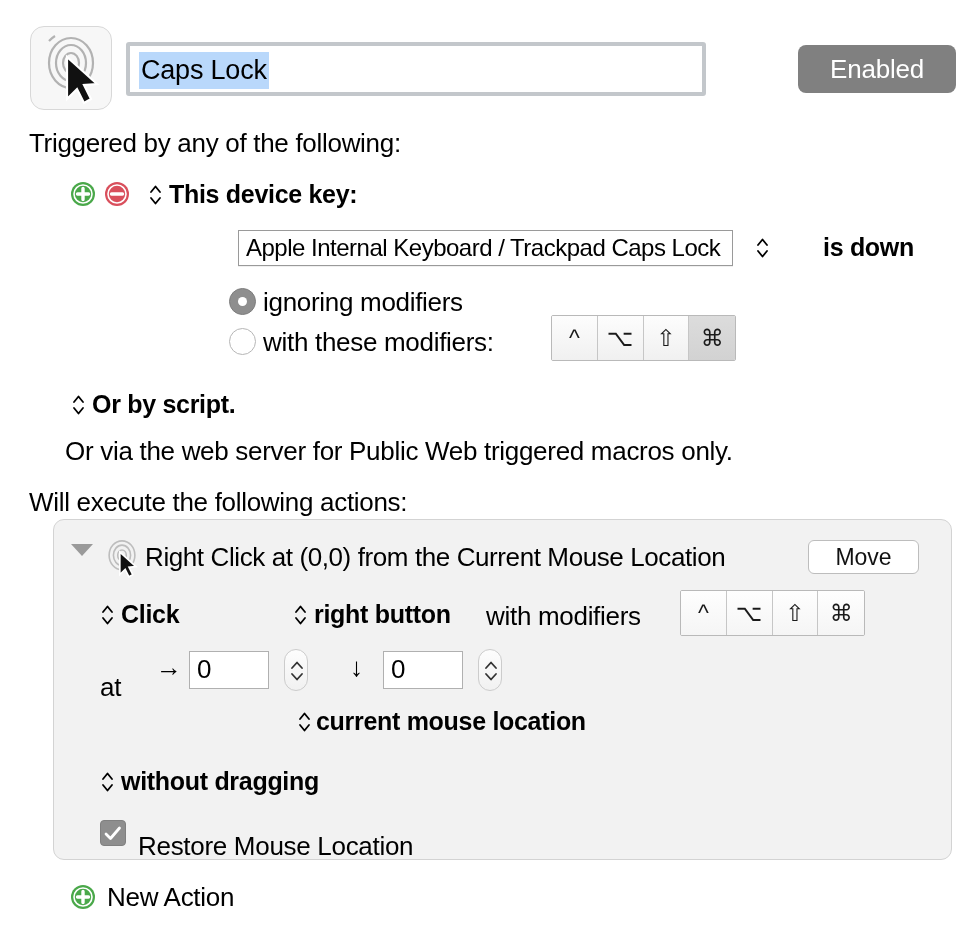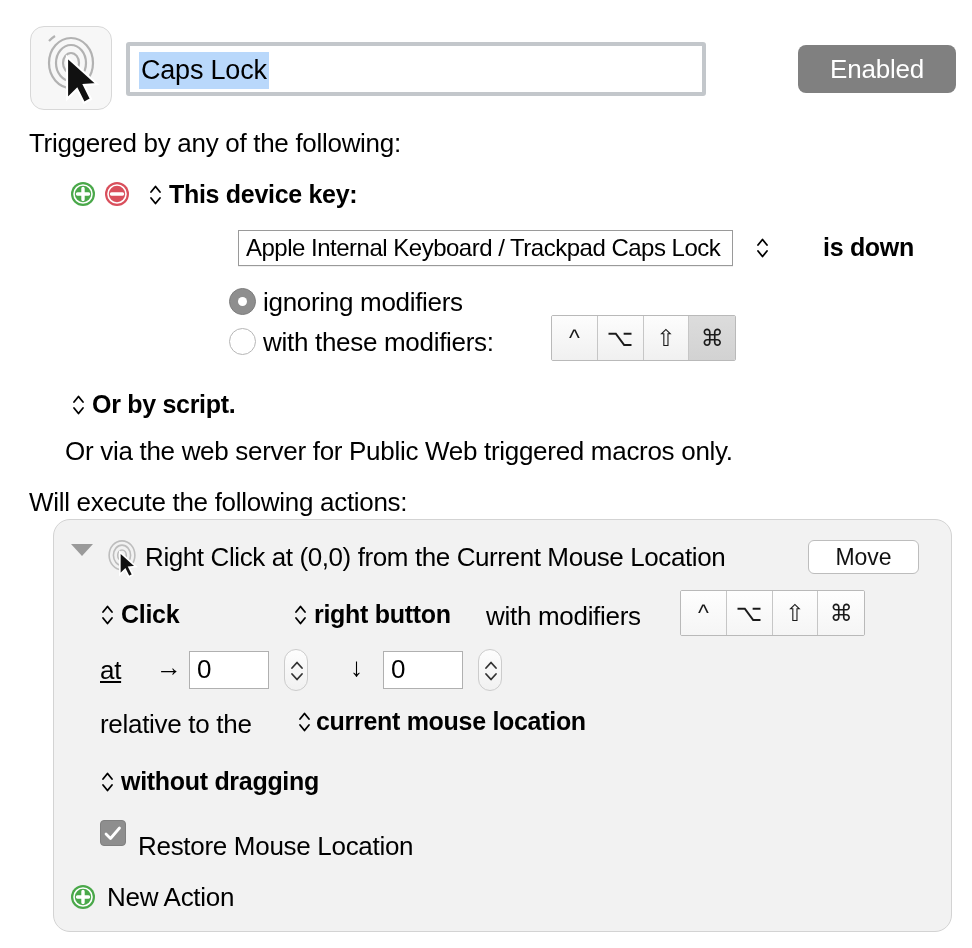--- a/index.html
+++ b/index.html
@@ -172,24 +172,24 @@
     background: linear-gradient(#dcdcdc, #d2d2d2);
   }
   .mods.plain-seg .seg {
     background: linear-gradient(#fefefe, #f5f5f5);
   }
 
   
   .action-panel {
     position: absolute;
     left: 53px; top: 519px;
-    width: 899px; height: 413px;
+    width: 899px; height: 341px;
     background: #f2f2f2;
     border: 1px solid #d3d3d3;
-    border-radius: 17px;
+    border-radius: 11px;
     box-sizing: border-box;
   }
   .disclosure {
     position: absolute;
     left: 17px; top: 24px;
     width: 0; height: 0;
     border-left: 11px solid transparent;
     border-right: 11px solid transparent;
     border-top: 12px solid #9a9a9a;
   }
@@ -382,21 +382,21 @@
 
   <div class="abs plain" style="left:432px; top:81px;">with modifiers</div>
 
   <div class="mods plain-seg" id="action-mods" style="left:626px; top:70px; width:185px; height:46px;">
       <div class="seg">^</div>
       <div class="seg">⌥</div>
       <div class="seg">⇧</div>
       <div class="seg">⌘</div>
     </div>
 
-  <div class="abs plain" style="left:46px; top:135px;text-decoration:underline;">at</div>
+  <div class="abs plain" style="left:46px; top:152px;">at</div>
 
   <span class="arrow-glyph" style="left:102px; top:132px;">→</span>
 
   <div class="num-field" style="left:135px; top:131px;">
     <span class="v">0</span>
   </div>
   <div class="round-stepper" style="left:230px; top:129px;">
     <svg width="16" height="26" viewBox="0 0 16 26">
       <path d="M3 10 L8 4.5 L13 10" fill="none" stroke="#333" stroke-width="1.8" stroke-linecap="round" stroke-linejoin="round"></path>
       <path d="M3 16 L8 21.5 L13 16" fill="none" stroke="#333" stroke-width="1.8" stroke-linecap="round" stroke-linejoin="round"></path>
@@ -408,21 +408,20 @@
   <div class="num-field" style="left:329px; top:131px;">
     <span class="v">0</span>
   </div>
   <div class="round-stepper" style="left:424px; top:129px;">
     <svg width="16" height="26" viewBox="0 0 16 26">
       <path d="M3 10 L8 4.5 L13 10" fill="none" stroke="#333" stroke-width="1.8" stroke-linecap="round" stroke-linejoin="round"></path>
       <path d="M3 16 L8 21.5 L13 16" fill="none" stroke="#333" stroke-width="1.8" stroke-linecap="round" stroke-linejoin="round"></path>
     </svg>
   </div>
 
-  <div class="abs plain" style="left:46px; top:189px;">relative to the</div>
 
   <div style="position:absolute; left:243px; top:187px; display:flex; align-items:center;">
     <span class="chev-stepper">
       <svg width="15" height="28" viewBox="0 0 15 28">
         <path d="M3 11 L7.5 5.5 L12 11" fill="none" stroke="#000" stroke-width="1.8" stroke-linecap="round" stroke-linejoin="round"></path>
         <path d="M3 17 L7.5 22.5 L12 17" fill="none" stroke="#000" stroke-width="1.8" stroke-linecap="round" stroke-linejoin="round"></path>
       </svg>
     </span>
     <span class="bold" style="margin-left:4px;">current mouse location</span>
   </div>

